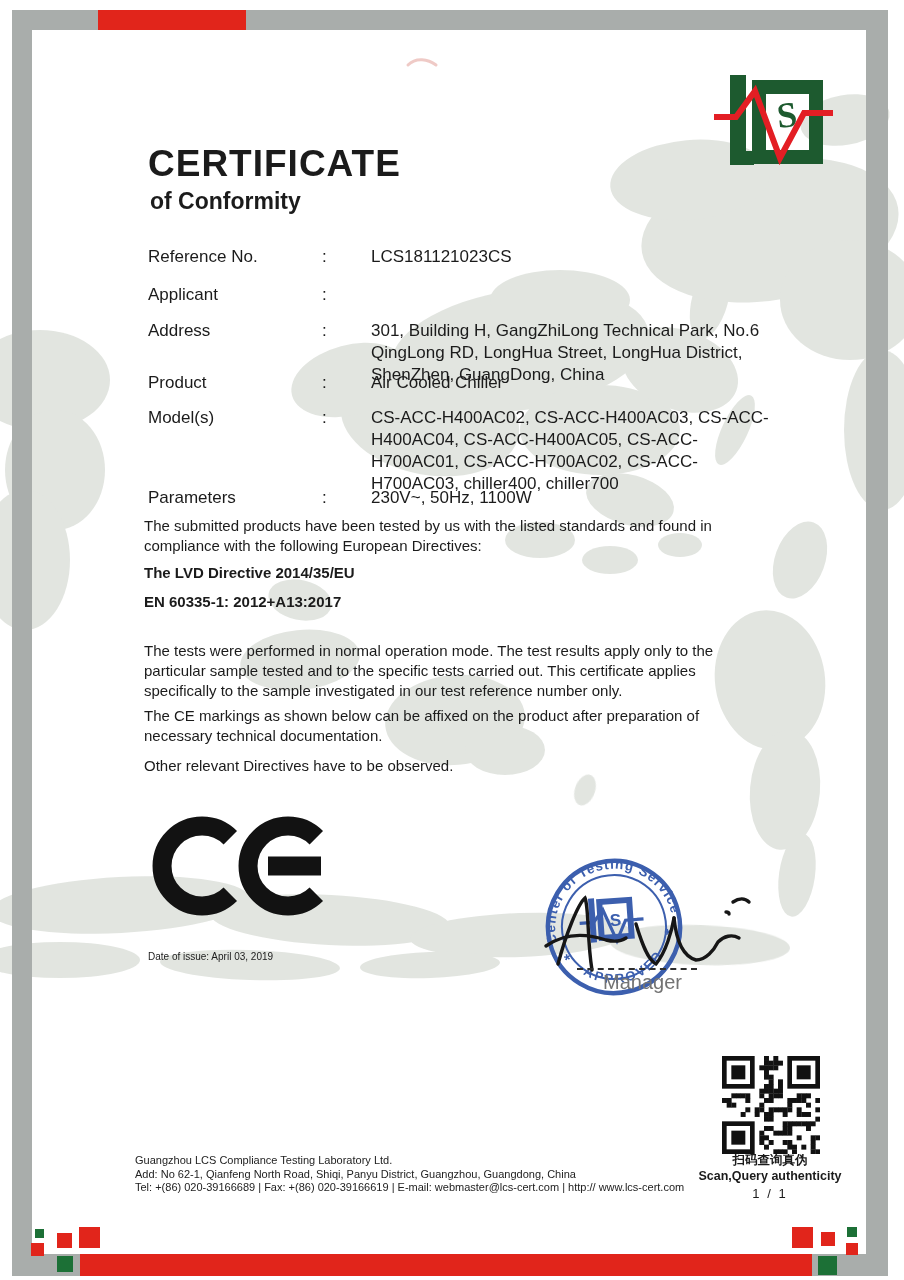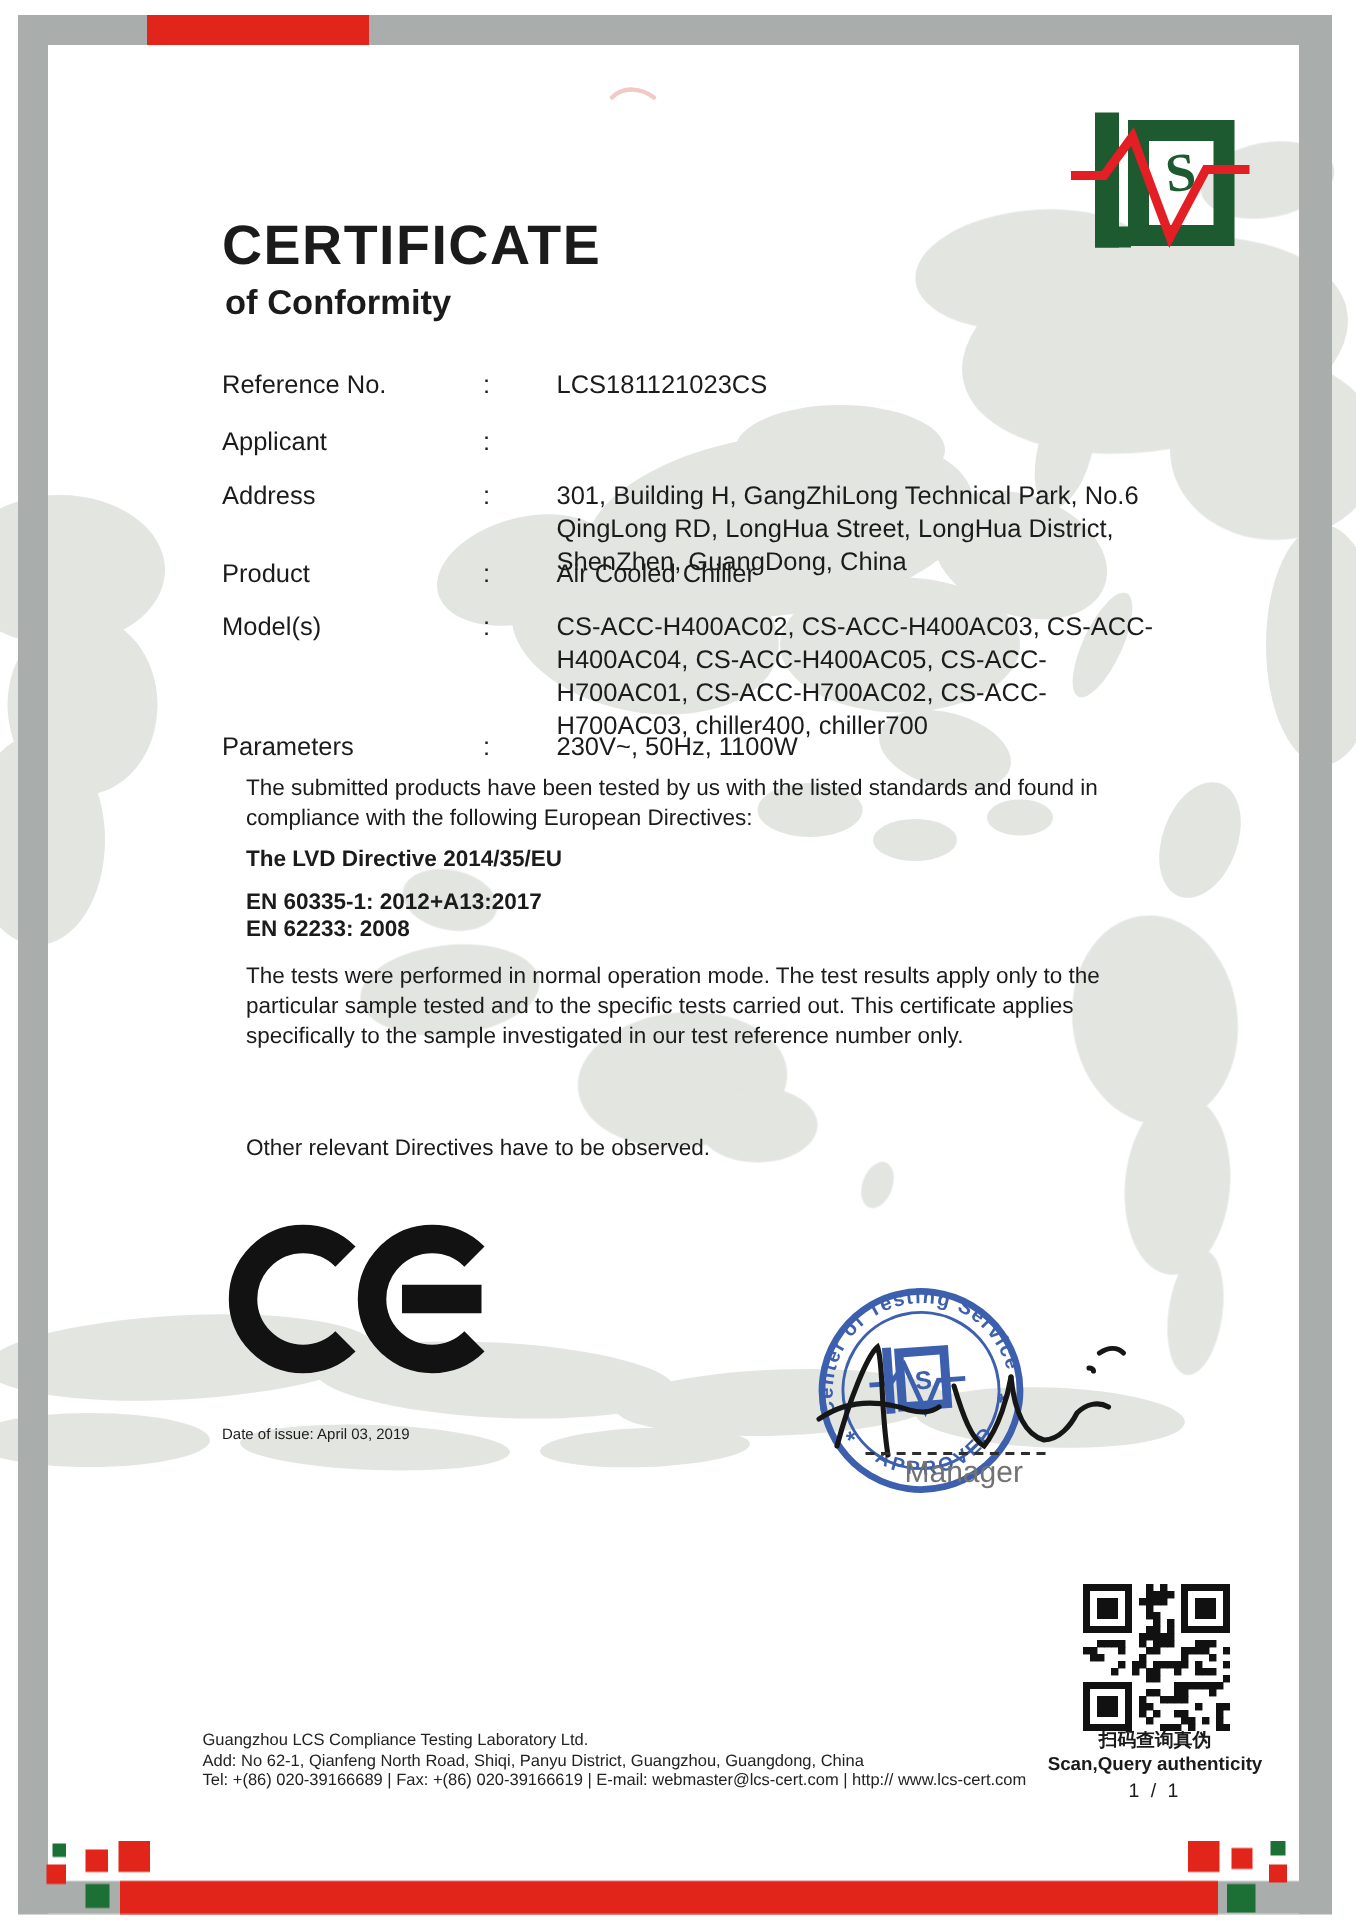--- a/index.html
+++ b/index.html
@@ -17,21 +17,21 @@
   
   .map{position:absolute;left:0;top:0;z-index:0;}
   
   .content{position:absolute;left:0;top:0;width:904px;height:1152px;z-index:2;}
   .title{position:absolute;left:148px;top:143px;font-size:37px;font-weight:bold;letter-spacing:1px;}
   .subtitle{position:absolute;left:150px;top:188px;font-size:23px;font-weight:bold;}
   .field-row{position:absolute;left:148px;display:flex;width:630px;font-size:17px;font-weight:normal;line-height:1.3;gap:32px;}
   .field-label{width:142px;flex:none;}
   .field-colon{width:17px;flex:none;}
   .field-value{width:471px;}
-  .para{position:absolute;left:164px;width:612px;font-size:15px;line-height:1.32;}
+  .para{position:absolute;left:144px;width:612px;font-size:15px;line-height:1.32;}
   .bold{font-weight:bold;}
   .date-line{position:absolute;left:148px;top:951px;font-size:10px;font-weight:normal;}
   
   .stamp-svg{position:absolute;left:527px;top:840px;z-index:3;}
   .sig-svg{position:absolute;left:540px;top:872px;z-index:4;}
   .sig-line{position:absolute;left:577px;top:968px;width:120px;border-top:2px dashed #2d2d2d;z-index:5;}
   .manager{position:absolute;left:603px;top:971px;font-size:20px;color:#737373;z-index:5;}
   
   .footer-left{position:absolute;left:135px;top:1154px;font-size:11px;line-height:13.5px;color:#222;}
   .footer-right{position:absolute;left:690px;top:1152px;width:160px;text-align:center;}
@@ -157,22 +157,22 @@
     </div>
     <div class="field-row" style="top:487px">
       <span class="field-label">Parameters</span>
       <span class="field-colon">:</span>
       <span class="field-value">230V~, 50Hz, 1100W</span>
     </div>
 
     <div class="para" style="top:516px">The submitted products have been tested by us with the listed standards and found in compliance with the following European Directives:</div>
     <div class="para bold" style="top:563px">The LVD Directive 2014/35/EU</div>
     <div class="para bold" style="top:593px;line-height:1.22;">EN 60335-1: 2012+A13:2017</div>
-    <div class="para bold" style="top:611px;line-height:1.22;">EN 62233: 2008</div>
     <div class="para" style="top:641px">The tests were performed in normal operation mode. The test results apply only to the particular sample tested and to the specific tests carried out. This certificate applies specifically to the sample investigated in our test reference number only.</div>
+    <div class="para" style="top:706px">The CE markings as shown below can be affixed on the product after preparation of necessary technical documentation.</div>
     <div class="para" style="top:756px">Other relevant Directives have to be observed.</div>
 
     <svg style="position:absolute;left:140px;top:806px;" width="200" height="120" viewBox="0 0 200 120">
       <path d="M 90.3 31.7 A 40 40 0 1 0 90.3 88.3" fill="none" stroke="#121212" stroke-width="19"></path>
       <path d="M 176.3 31.7 A 40 40 0 1 0 176.3 88.3" fill="none" stroke="#121212" stroke-width="19"></path>
       <path d="M 128 60 L 181 60" stroke="#121212" stroke-width="19" fill="none"></path>
     </svg>
 
     <div class="date-line">Date of issue: April 03, 2019</div>
 

